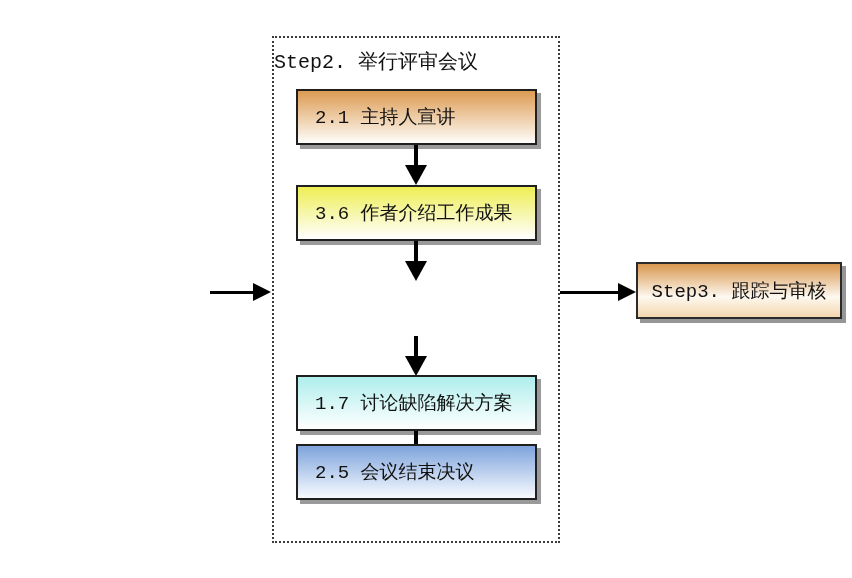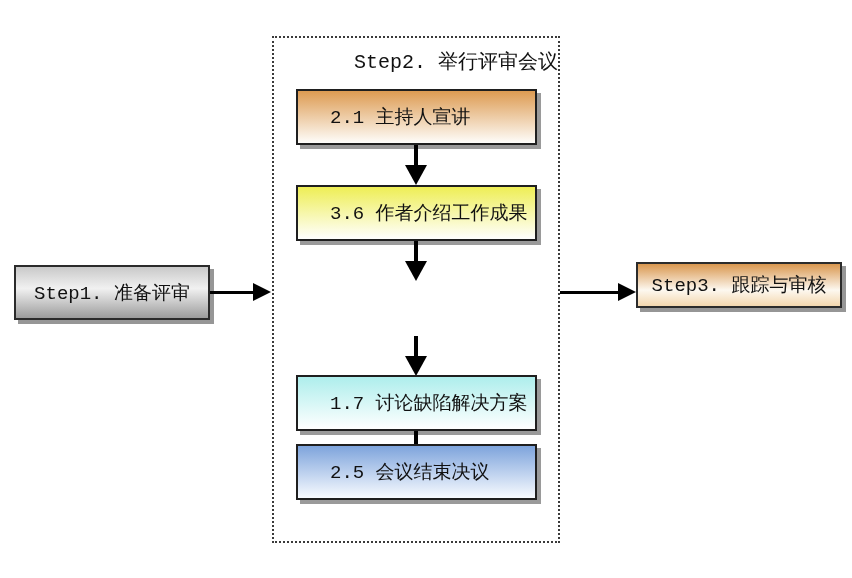--- a/index.html
+++ b/index.html
@@ -11,38 +11,38 @@
   .node{
     position:absolute;box-sizing:border-box;border:2px solid #2b2b2b;
     display:flex;align-items:center;justify-content:center;
     font-size:19px;box-shadow:4px 4px 0 #969696;white-space:nowrap;
   }
   .step1{
     left:14px;top:265px;width:196px;height:55px;
     background:linear-gradient(180deg,#c9c9c9 0%,#f1f1f1 42%,#9c9c9c 100%);
   }
   .step3{
-    left:636px;top:262px;width:206px;height:46px;
+    left:636px;top:262px;width:206px;height:57px;
     background:linear-gradient(180deg,#d9974f 0%,#fdf8f0 62%,#f3d7ae 100%);
   }
   
   .group{
     position:absolute;box-sizing:border-box;
     left:272px;top:36px;width:288px;height:507px;
     border:2px dotted #3a3a3a;background:#ffffff;
   }
   .group-title{
-    position:absolute;left:0;top:10px;width:100%;text-align:right;
+    position:absolute;left:0;top:10px;width:100%;text-align:left;
     font-size:20px;white-space:nowrap;
   }
   
   .sub{
     position:absolute;box-sizing:border-box;left:22px;width:241px;height:56px;
     border:2px solid #1f1f1f;display:flex;align-items:center;
-    padding-left:32px;font-size:19px;box-shadow:4px 4px 0 #9a9a9a;white-space:nowrap;
+    padding-left:17px;font-size:19px;box-shadow:4px 4px 0 #9a9a9a;white-space:nowrap;
   }
   .sub.c1{top:51px; background:linear-gradient(180deg,#dd9b52 0%,#fefdfa 100%);}
   .sub.c2{top:147px;background:linear-gradient(180deg,#eeee55 0%,#ffffff 100%);}
   .sub.c3{top:242px;background:linear-gradient(180deg,#a8e794 0%,#ffffff 100%);}
   .sub.c4{top:337px;background:linear-gradient(180deg,#aeeeec 0%,#ffffff 100%);}
   .sub.c5{top:406px;background:linear-gradient(180deg,#7ea4dc 0%,#f8fbff 100%);}
   
   .v-stem{position:absolute;left:140px;width:4px;background:#000;}
   .v-head{
     position:absolute;left:131px;width:0;height:0;
@@ -62,23 +62,20 @@
   .arrow-left .h-stem{left:210px;width:46px;}
   .arrow-left .h-head{left:253px;}
   .arrow-right .h-stem{left:560px;width:60px;}
   .arrow-right .h-head{left:618px;}
 </style>
 </head>
 <body>
 
 <div class="canvas">
 
-  <div class="node step1">
-    <span>Step1. 准备评审</span>
-  </div>
 
   <div class="arrow-left">
     <div class="h-stem"></div>
     <div class="h-head"></div>
   </div>
 
   <div class="group">
     <div class="group-title">Step2. 举行评审会议</div>
 
     <div class="sub c1">

